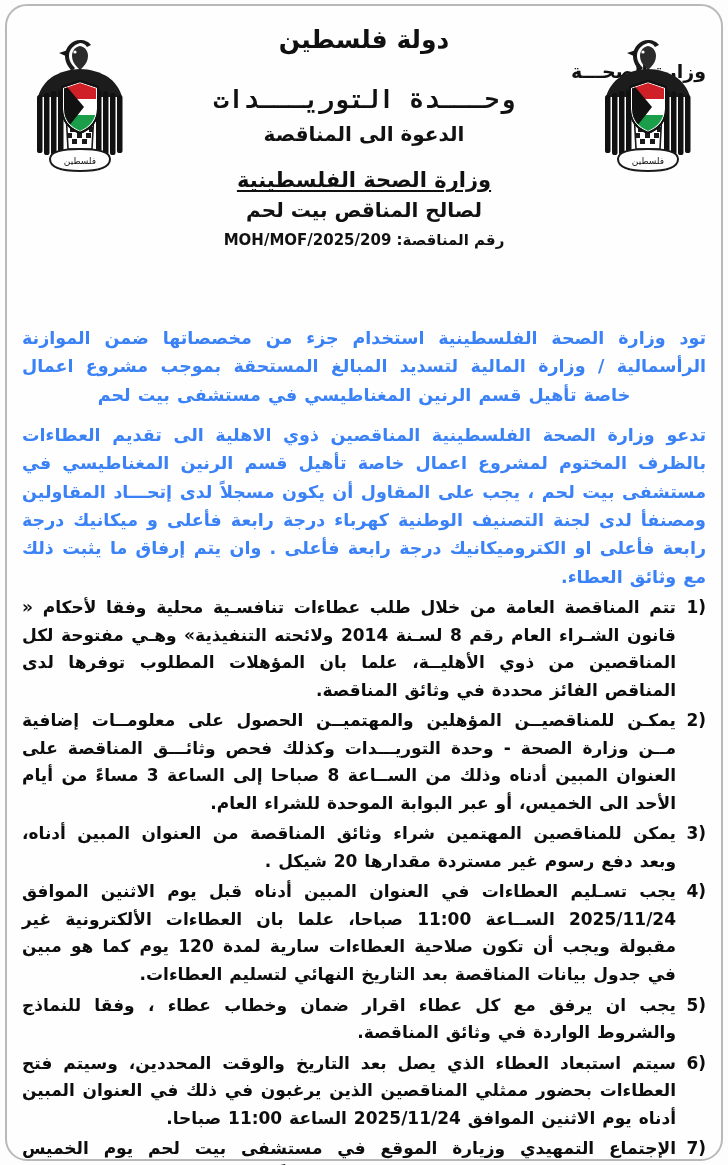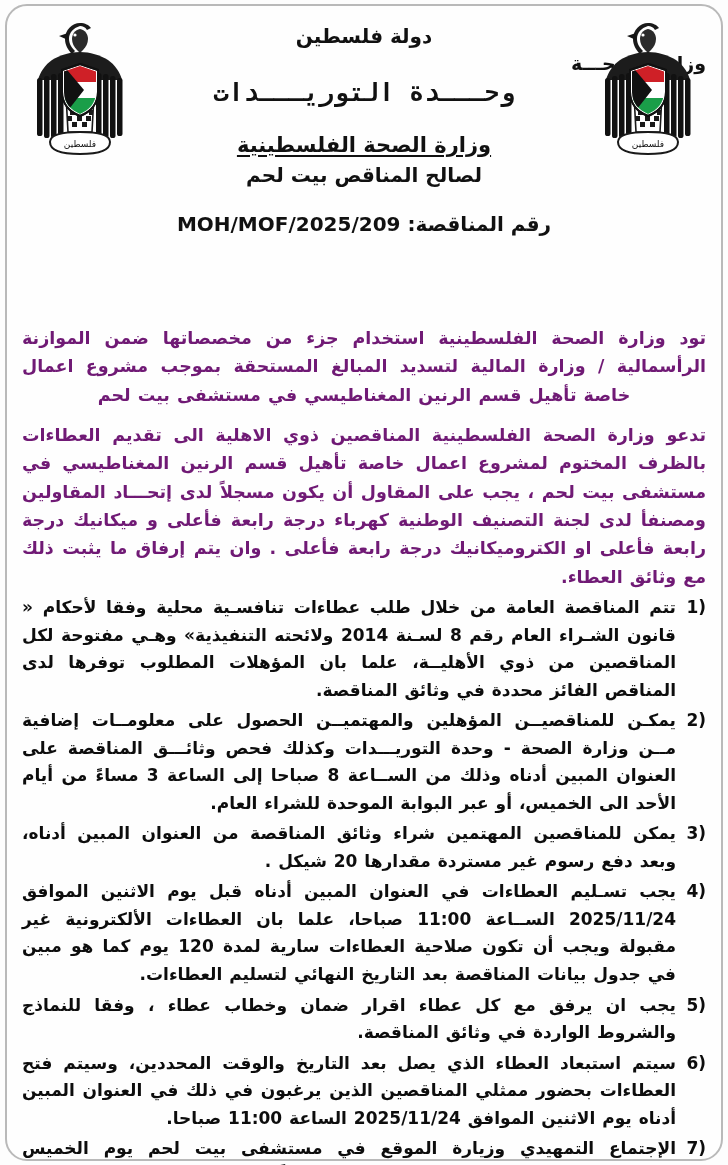--- a/index.html
+++ b/index.html
@@ -38,71 +38,71 @@
     height: 100%;
   }
 
   
   .header {
     position: relative;
     height: 300px;
   }
   .emblem {
     position: absolute;
-    top: 8px;
+    top: 25px;
     width: 104px;
     height: 150px;
   }
   .emblem.left  { left: 6px; }
   .emblem.right { right: 6px; }
   .emblem svg { width: 100%; height: 100%; display: block; }
 
   .header-titles {
     text-align: center;
     padding-top: 10px;
   }
   .ht {
     color: #111;
     font-weight: bold;
     line-height: 1.42;
     letter-spacing: 0px;
   }
-  .ht-1 { font-size: 20px; }
+  .ht-1 { font-size: 25px; }
   .ht-2 { font-size: 19px; text-align: right; }
   .ht-3 { font-size: 25px; font-family: Liberation Mono, monospace; }
   .ht-4 { font-size: 20px; }
   .ht-5 {
     font-size: 21px;
     text-decoration: underline;
     text-underline-offset: 3px;
     margin-top: 18px;
     text-align: center;
   }
   .ht-subject {
     font-size: 21px;
     margin-top: 7px;
     line-height: 1.45;
   }
   .ht-benef {
     font-size: 20px;
     line-height: 1.45;
   }
   .ht-number {
-    font-size: 20px;
-    margin-top: 20px;
+    font-size: 15px;
+    margin-top: 5px;
   }
 
   
   .body-block {
     margin-top: 6px;
   }
   .para {
     font-size: 17.5px;
     line-height: 1.62;
-    color: #701a75;
+    color: #3b82f6;
     text-align: justify;
     text-align-last: right;
     font-weight: bold;
     margin: 12px 0 2px 0;
     word-spacing: 1px;
   }
   .para.center-last { text-align-last: center; }
 
   ol.items {
     list-style: none;
@@ -261,20 +261,21 @@
           <path d="M52 44 L70 50 L70 72 C70 84 62 92 52 96 C42 92 34 84 34 72 L34 50 Z" fill="none" stroke="#111" stroke-width="2"></path>
           <path d="M22 122 C22 115 32 112 52 112 C72 112 82 115 82 122 C82 130 72 134 52 134 C32 134 22 130 22 122 Z" fill="#ffffff" stroke="#1a1a1a" stroke-width="2"></path>
           <text x="52" y="127" font-size="9" font-family="DejaVu Sans, sans-serif" text-anchor="middle" fill="#111">فلسطين</text>
         </svg>
       </div>
 
       <div class="header-titles">
         <div class="ht ht-1">دولة فلسطين</div>
         <div class="ht ht-2">وزارة الصحـــة</div>
         <div class="ht ht-3">وحـــدة التوريـــدات</div>
+        <div class="ht ht-4">الدعوة الى المناقصة</div>
         <div class="ht ht-5">وزارة الصحة الفلسطينية</div>
         <div class="ht ht-benef">لصالح المناقص بيت لحم</div>
         <div class="ht ht-number">
           <span>رقم المناقصة:</span>
           <span>MOH/MOF/2025/209</span>
         </div>
       </div>
     </div>
 
     <div class="body-block">

